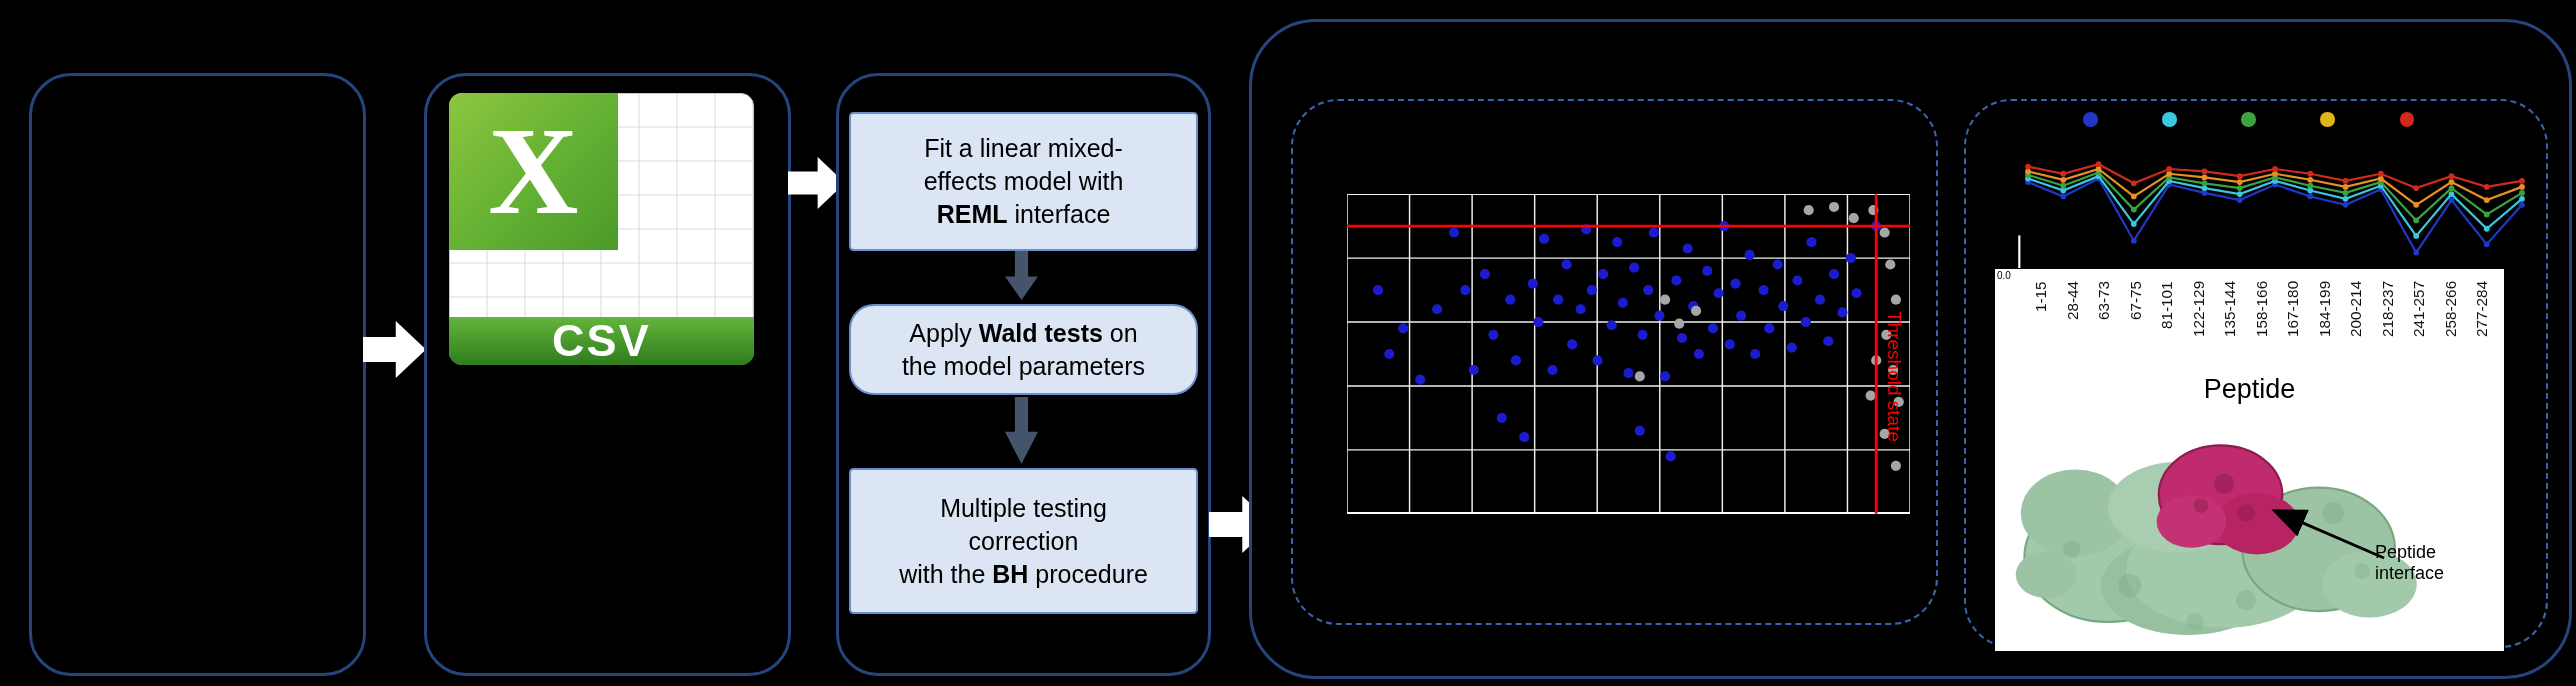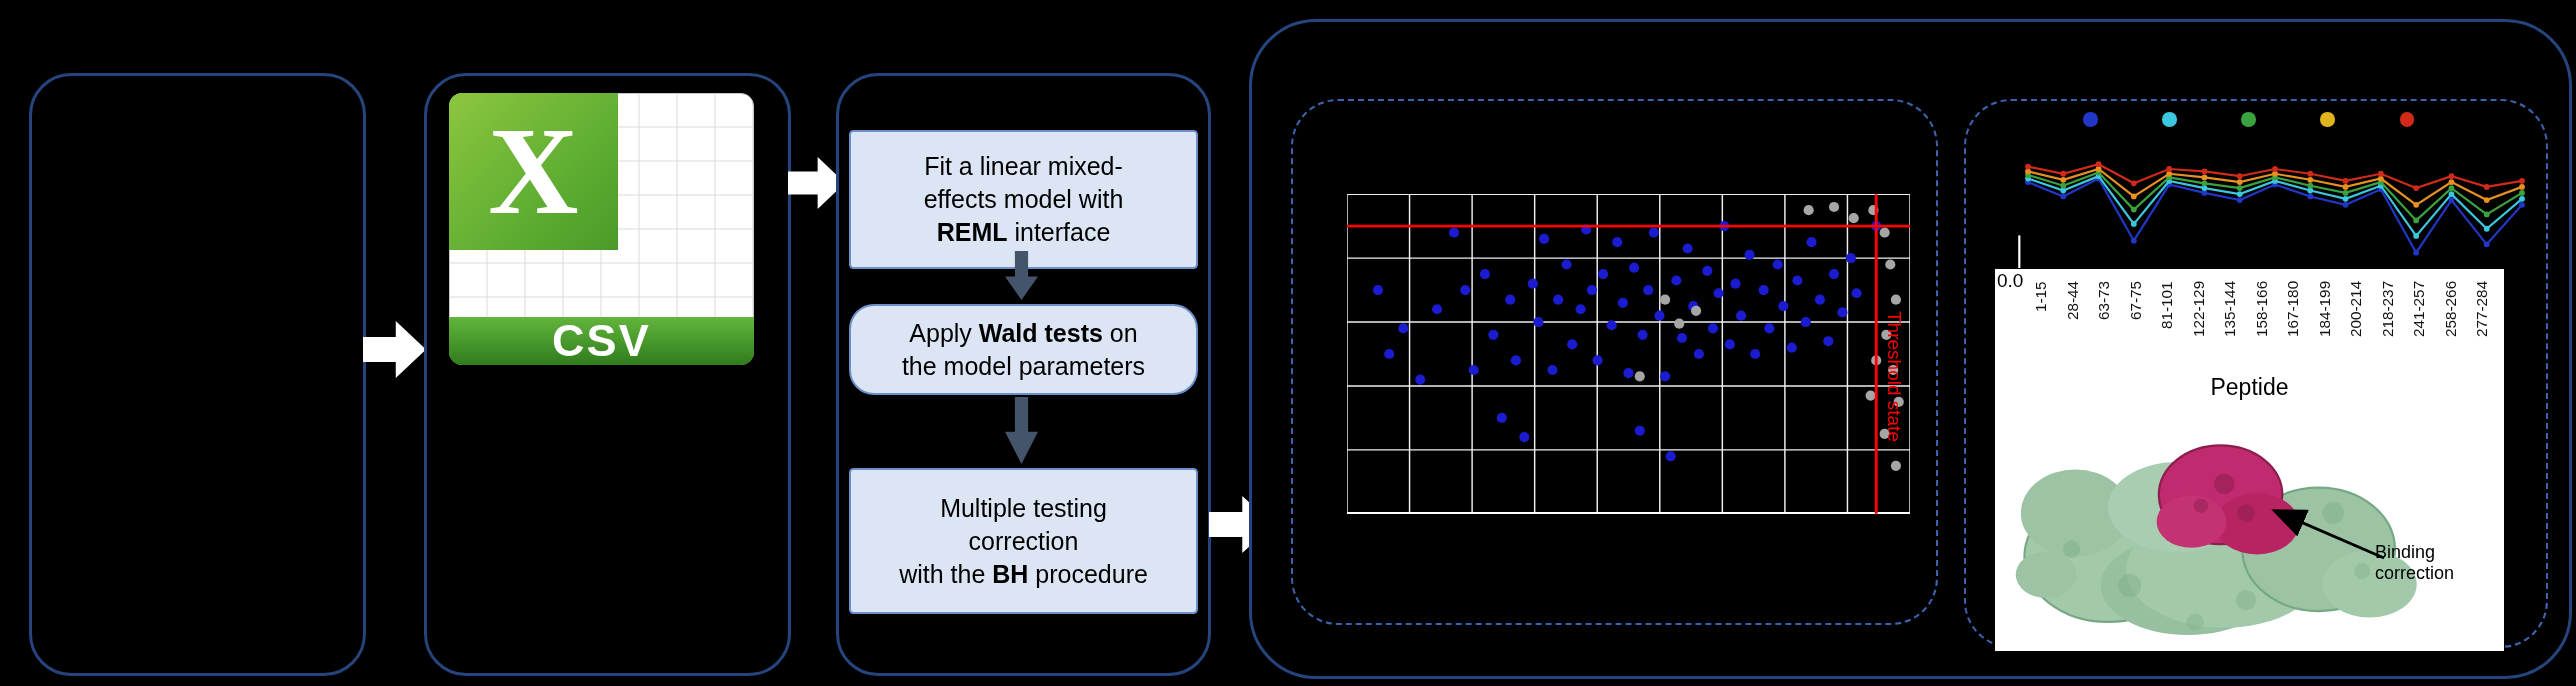--- a/index.html
+++ b/index.html
@@ -36,27 +36,27 @@
     color:#fff;font-weight:bold;font-size:45px;letter-spacing:2.2px;}
   
   .volcano-title{position:absolute;left:1347px;top:154px;width:494px;text-align:center;
     color:#ff0000;font-size:22px;}
   .volcano-side-label{position:absolute;left:1883px;top:311px;height:218px;color:#ff0000;
     font-size:19px;writing-mode:vertical-rl;}
   
   .legend-row{position:absolute;left:2083px;top:112px;width:331px;display:flex;justify-content:space-between;}
   .legend-dot{width:14.5px;height:14.5px;border-radius:50%;}
   .white-panel{position:absolute;left:1995px;top:269px;width:509px;height:382px;background:#ffffff;}
-  .ytick{position:absolute;left:1997px;top:270px;color:#000;font-size:19px;}
+  .ytick{position:absolute;left:1997px;top:270px;color:#000;font-size:10px;}
   .pep-labels{position:absolute;left:2032px;top:281px;width:459px;height:90px;
     display:flex;justify-content:space-between;}
   .pep-label{height:90px;writing-mode:vertical-rl;transform:rotate(180deg);text-align:end;
     font-size:15.3px;color:#111;}
   .pep-axis-title{position:absolute;left:1995px;top:374px;width:509px;text-align:center;
-    color:#000;font-size:23px;}
+    color:#000;font-size:27px;}
   .binding-label{position:absolute;left:2375px;top:542px;width:131px;color:#000;
     font-size:18px;line-height:1.18;}
   svg{display:block;}
 </style>
 </head>
 <body>
 
 <div id="canvas">
 
   <div class="stage-box" style="left:29px;top:73px;width:331px;height:597px;"></div>
@@ -70,21 +70,21 @@
     <div class="csv-x">X</div>
     <div class="csv-banner">
       <span>CSV</span>
     </div>
   </div>
 
   <div class="block-arrow-right" style="left:788px;top:157px;width:57px;height:52px;"></div>
 
   <div class="stage-box" style="left:836px;top:73px;width:369px;height:597px;"></div>
 
-  <div class="flow-box" style="top:130px;height:135px;">
+  <div class="flow-box" style="top:112px;height:135px;">
     <div>
       <span>Fit a linear mixed-</span><br>
       <span>effects model with</span><br>
       <b>REML</b><span> interface</span>
     </div>
   </div>
 
   <div class="flow-arrow-down" style="left:1005px;top:251px;width:33px;height:49px;"></div>
 
   <div class="flow-box" style="top:304px;height:87px;border-radius:25px;">
@@ -358,16 +358,16 @@
       <ellipse cx="295" cy="125" rx="85" ry="68" fill="#c02a6e" stroke="#8d1d4f" stroke-width="3"></ellipse>
       <ellipse cx="345" cy="165" rx="58" ry="42" fill="#b82462"></ellipse>
       <ellipse cx="255" cy="162" rx="48" ry="36" fill="#c53273"></ellipse>
       <circle cx="300" cy="110" r="14" fill="#8d1d4f" opacity="0.55"></circle>
       <circle cx="330" cy="150" r="12" fill="#8d1d4f" opacity="0.55"></circle>
       <circle cx="268" cy="140" r="10" fill="#8d1d4f" opacity="0.5"></circle>
     </g>
     <line x1="520" y1="212" x2="372" y2="148" stroke="#000" stroke-width="4" marker-end="url(#ah)"></line>
   </svg>
 
-  <div class="binding-label">Binding correction</div>
+  <div class="binding-label">Peptide interface</div>
 
 </div>
 
 
 </body></html>

